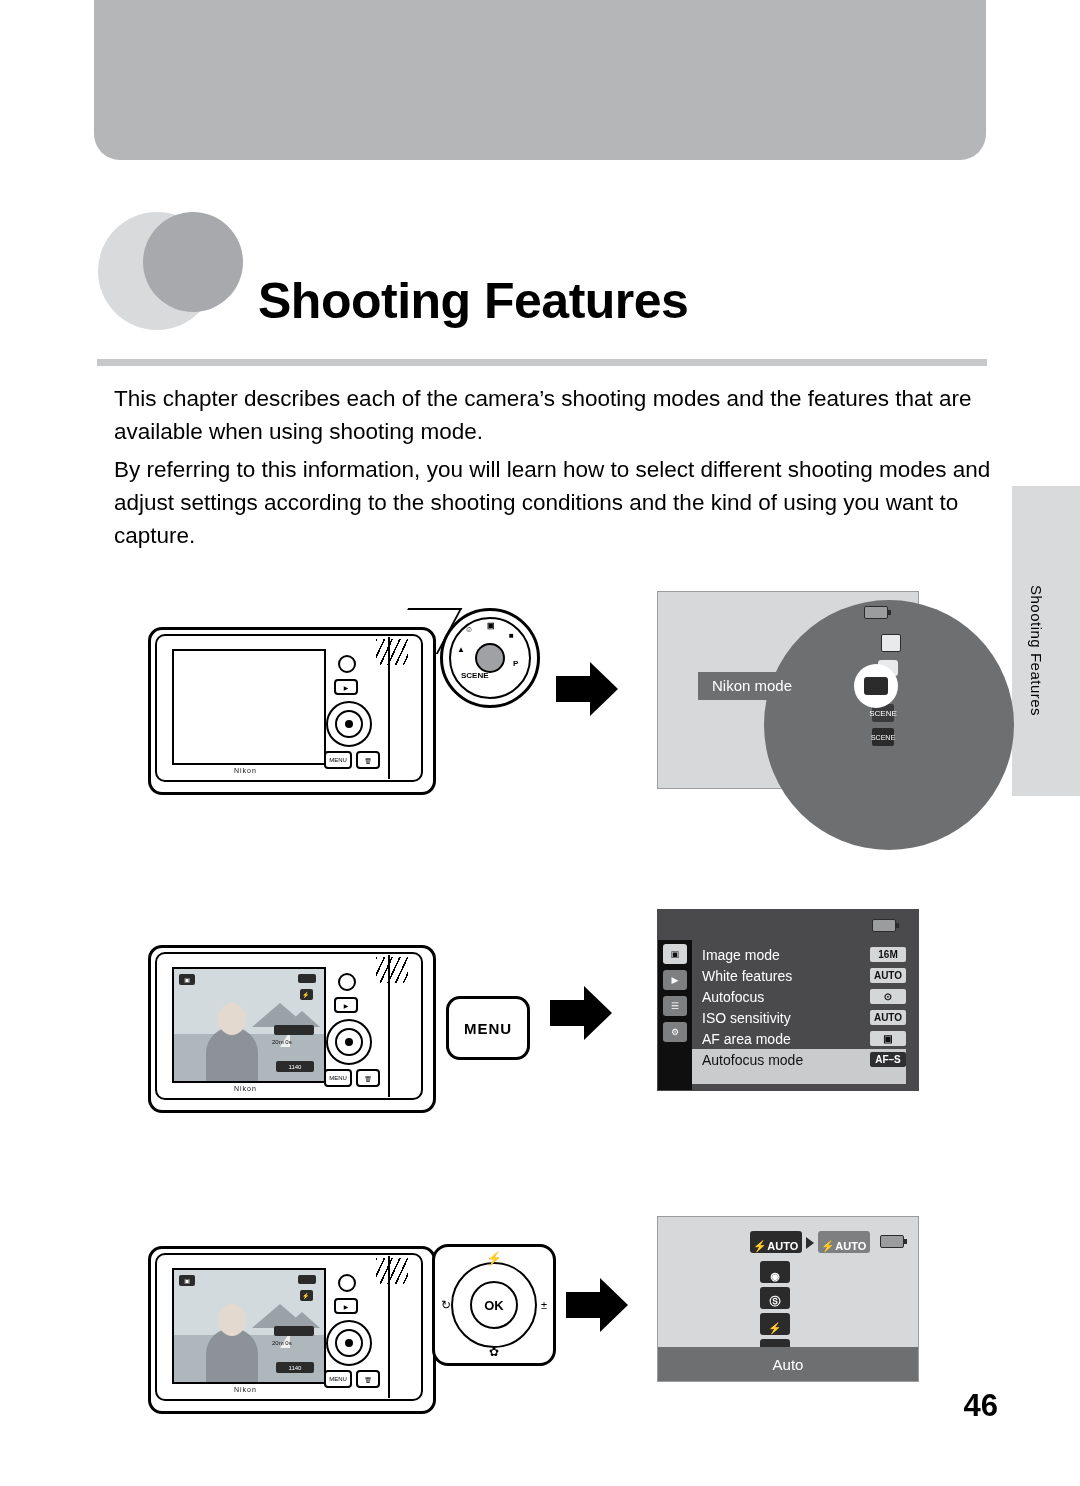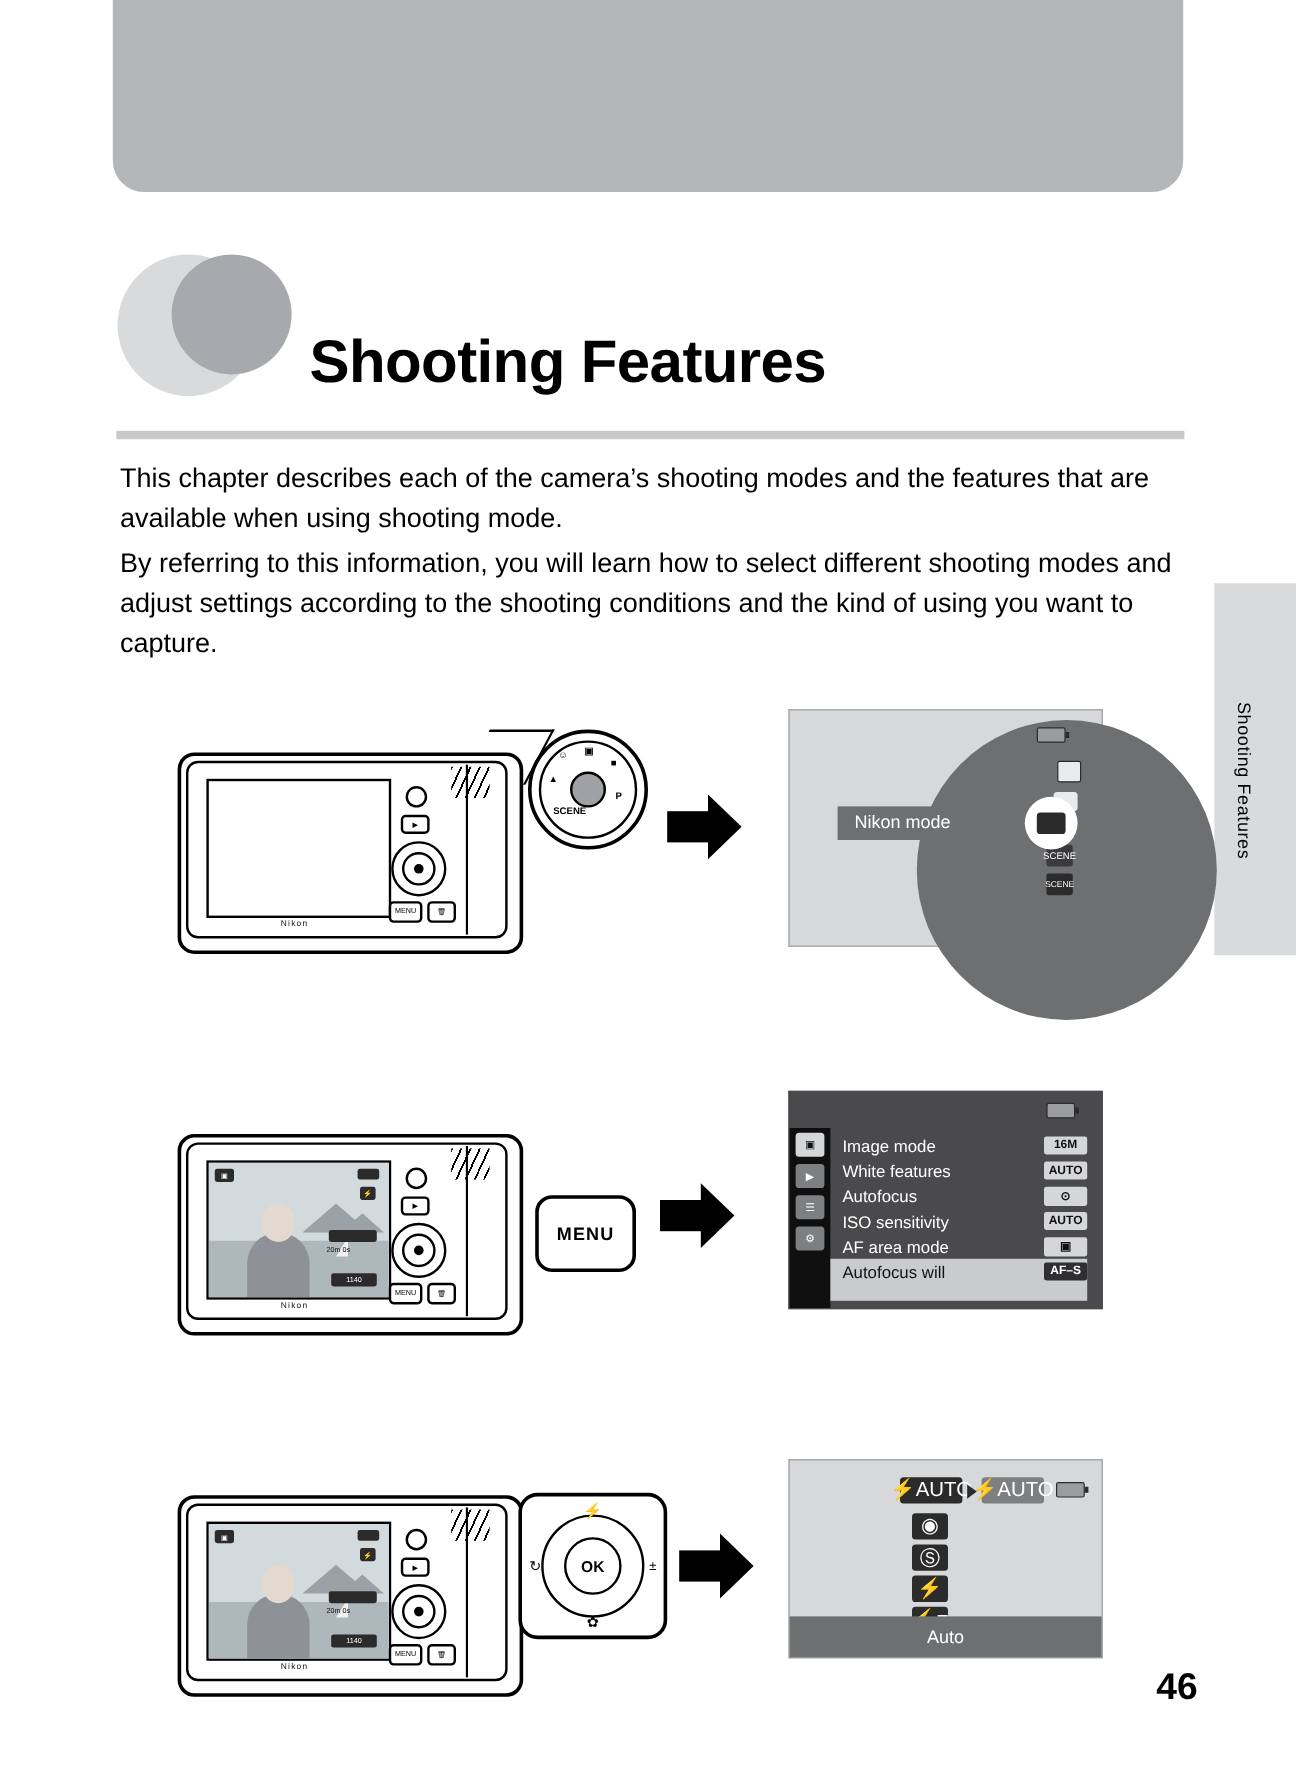--- a/index.html
+++ b/index.html
@@ -29,21 +29,21 @@
   .title{
     position:absolute;left:258px;top:272px;
     font-size:50px;font-weight:bold;color:#000;letter-spacing:-0.5px;
     font-family:"Liberation Sans", sans-serif;
   }
   .title-rule{
     position:absolute;left:97px;top:359px;width:890px;height:7px;background:#c6c8ca;
   }
   
   .para{
-    position:absolute;left:100px;width:890px;
+    position:absolute;left:114px;width:890px;
     font-size:22.5px;line-height:33px;color:#000;
   }
   .para1{top:382px;}
   .para2{top:453px;}
   
   .side-tab{
     position:absolute;left:1012px;top:486px;width:68px;height:310px;
     background:#d9dadc;
   }
   .side-tab-label{
@@ -156,22 +156,22 @@
     display:flex;align-items:center;
   }
   .menu-row .lbl{flex:1;padding-left:10px;}
   .menu-row .val{
     min-width:30px;text-align:center;font-size:10px;font-weight:bold;color:#111;
     background:#d4d6d8;border-radius:2px;padding:2px 3px;
   }
   .menu-row.sel{background:#c9cbcd;color:#111;}
   .menu-row.sel .val{background:#2f2f31;color:#fff;}
   .flash-chip{
-    position:absolute;border-radius:3px;display:flex;align-items:flex-start;justify-content:center;
-    font-size:17px;font-weight:normal;
+    position:absolute;border-radius:3px;display:flex;align-items:flex-end;justify-content:center;
+    font-size:11px;font-weight:bold;
   }
   .flash-bottom{
     position:absolute;left:0;bottom:0;width:100%;height:34px;background:#6d6f71;
     color:#fff;font-size:15px;display:flex;align-items:center;justify-content:center;
   }
   
   .lv{position:absolute;overflow:hidden;background:#cfd6da;}
   .lv-sky{position:absolute;left:0;top:0;width:100%;height:58%;background:#d3dade;}
   .lv-sea{position:absolute;left:0;top:58%;width:100%;height:42%;background:#aeb7bc;}
   .lv-mtn{
@@ -334,21 +334,21 @@
     </div>
     <div class="menu-row" style="top:67px;">
       <span class="lbl">ISO sensitivity</span>
       <span class="val">AUTO</span>
     </div>
     <div class="menu-row" style="top:88px;">
       <span class="lbl">AF area mode</span>
       <span class="val">▣</span>
     </div>
     <div class="menu-row sel" style="top:109px;">
-      <span class="lbl">Autofocus will</span>
+      <span class="lbl">Autofocus mode</span>
       <span class="val">AF–S</span>
     </div>
     <div style="position:absolute;left:34px;right:12px;top:130px;height:14px;background:#c9cbcd;"></div>
   </div>
 </div>
 
 <div class="cam" style="left:148px;top:1246px;width:282px;height:162px;">
   <div class="cam-body"></div>
   <div class="cam-inner"></div>
   <div class="cam-lcd" style="left:24px;top:22px;width:150px;height:112px;">

